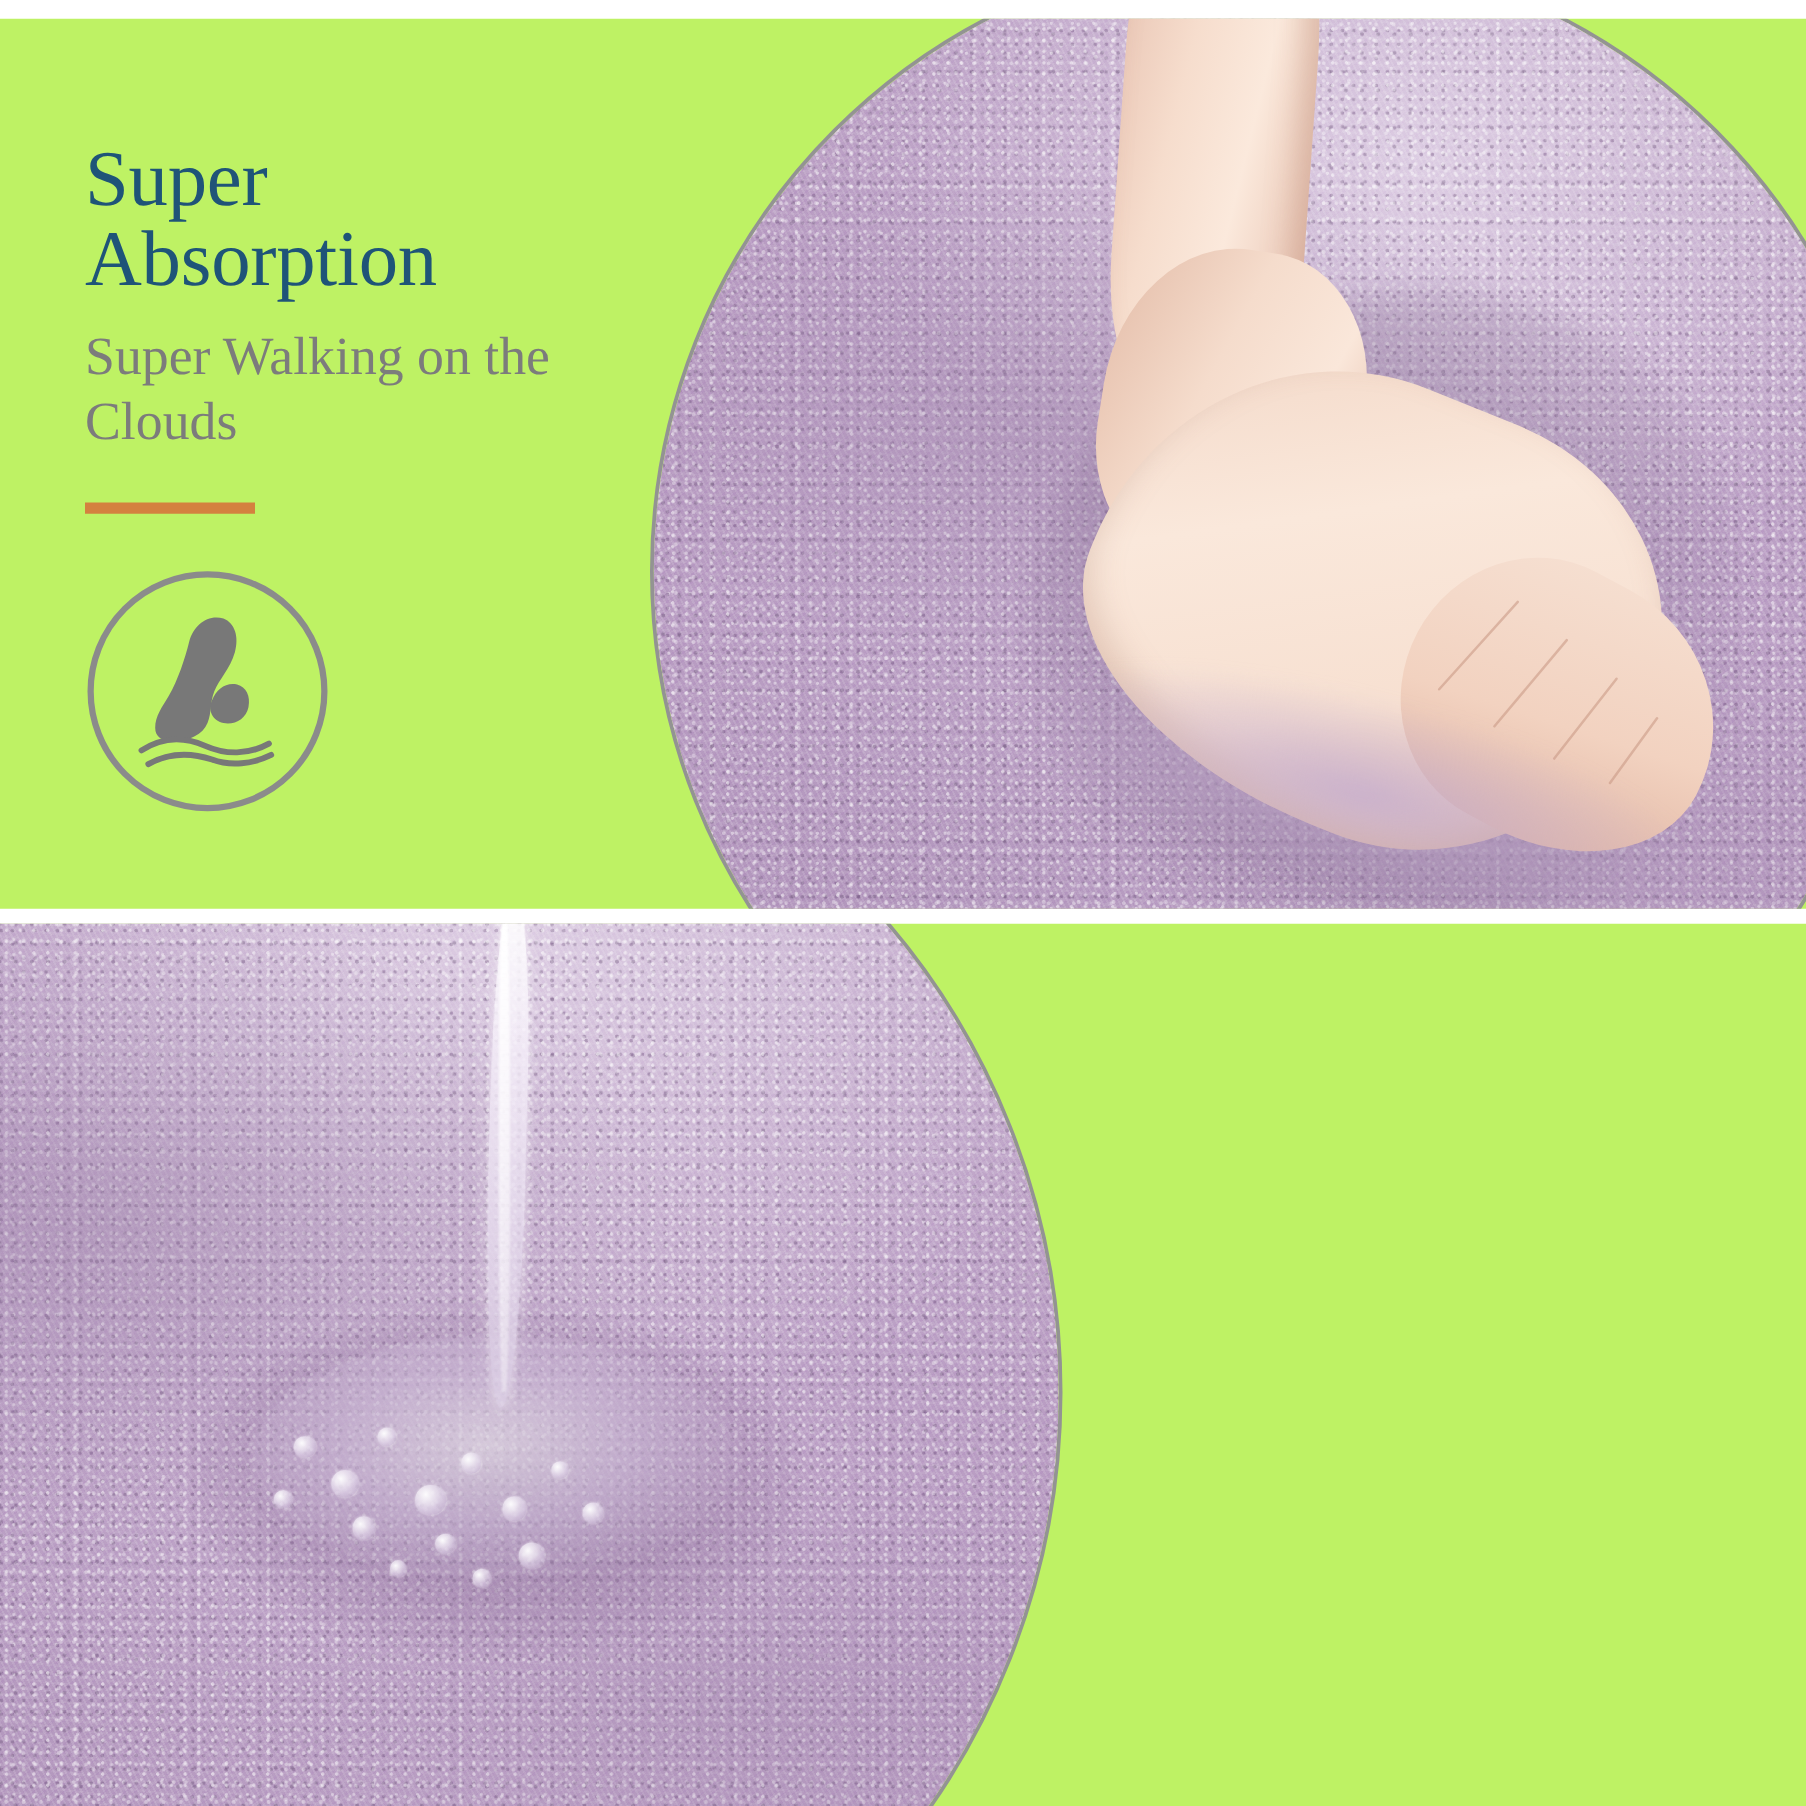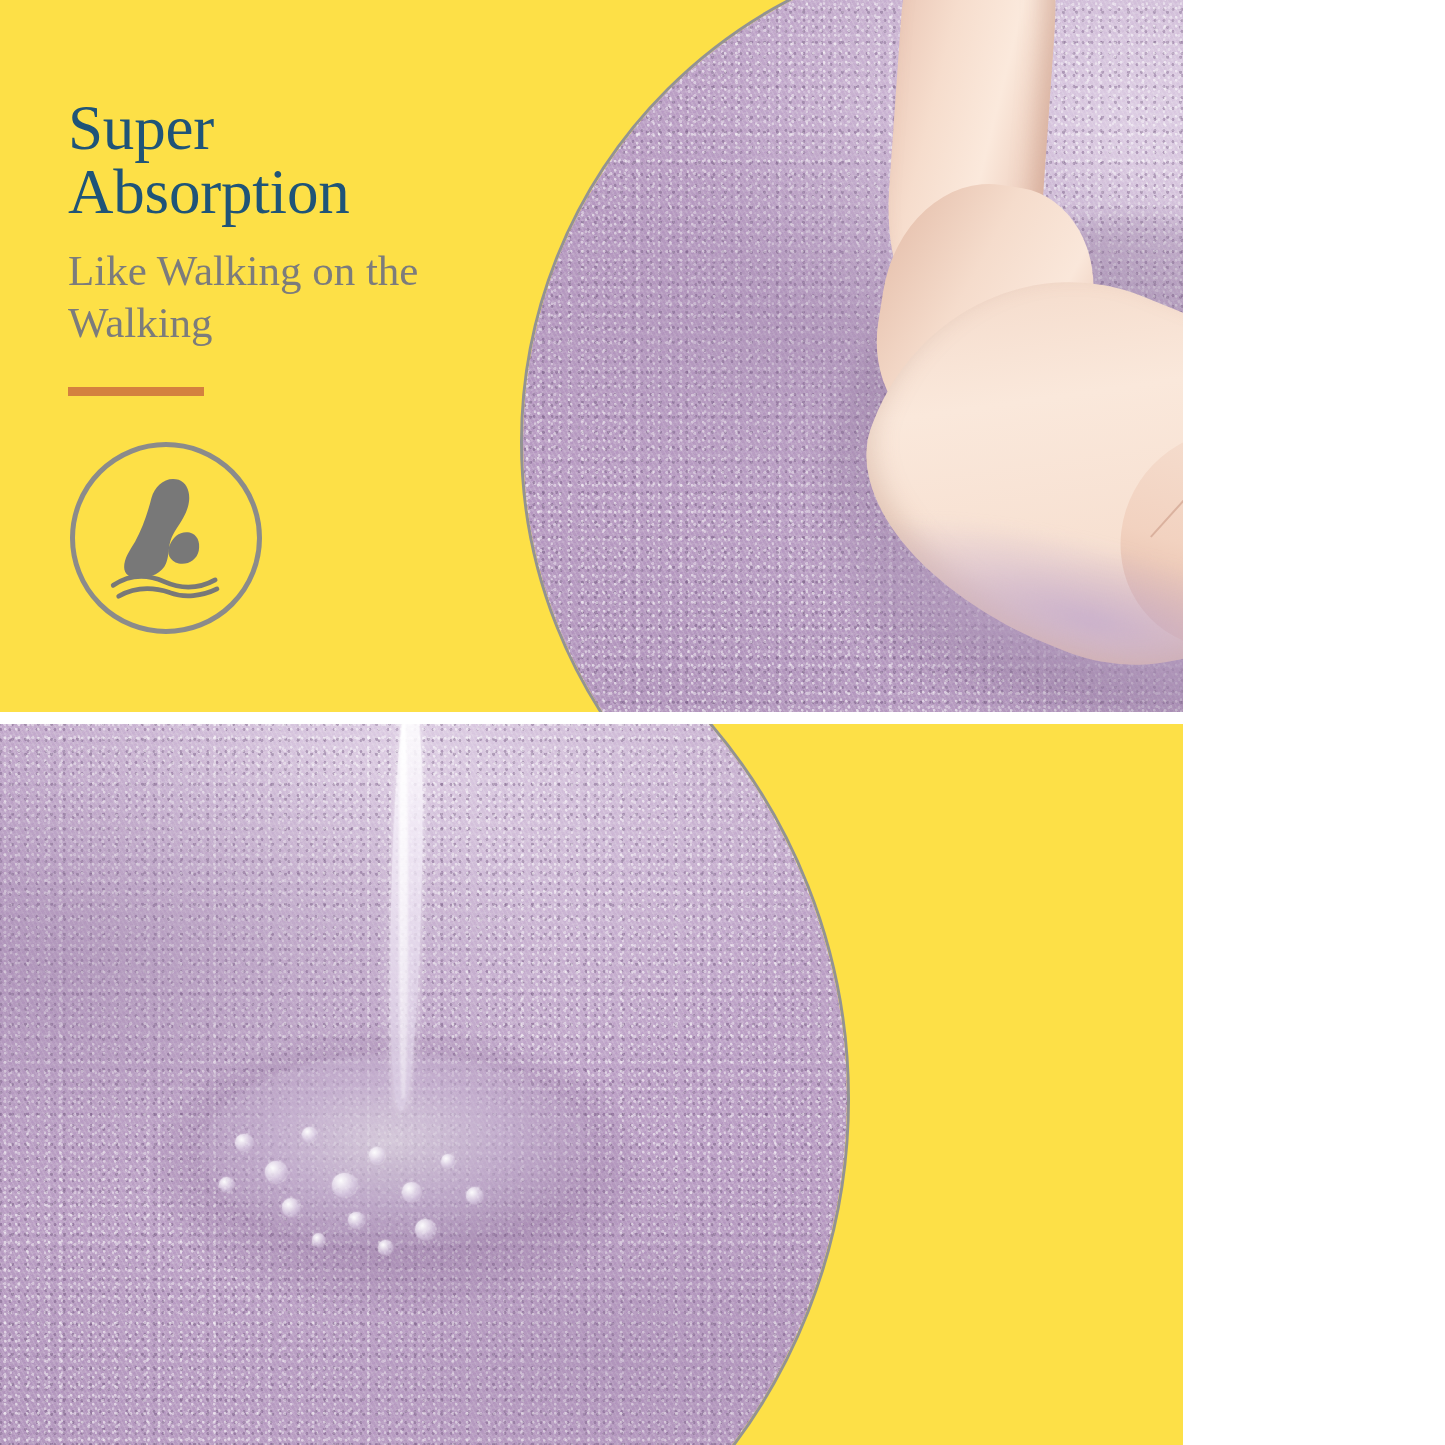--- a/index.html
+++ b/index.html
@@ -15,23 +15,24 @@
     width: 1445px;
     height: 1445px;
     overflow: hidden;
     background: #ffffff;
   }
 
   
   .panel {
     position: absolute;
     left: 0;
-    width: 1183px;
-    background: #fde047;
+    width: 1445px;
+    background: #bef264;
     overflow: hidden;
+    margin-top: 15px;
   }
   .panel-top    { top: 0;    height: 712px; }
   .panel-bottom { top: 724px; height: 721px; }
 
   
   .photo {
     position: absolute;
     border-radius: 50%;
     border: 3px solid #939393;
     overflow: hidden;
@@ -299,21 +300,21 @@
           <div class="toe-line" style="left:38%;top:26%;width:2px;height:42%;transform:rotate(12deg);"></div>
           <div class="toe-line" style="left:58%;top:30%;width:2px;height:38%;transform:rotate(10deg);"></div>
           <div class="toe-line" style="left:76%;top:36%;width:2px;height:30%;transform:rotate(8deg);"></div>
         </div>
         <div class="pile-over-foot"></div>
       </div>
     </div>
 
     <div class="textblock tb-top">
       <h2 class="headline">Super Absorption</h2>
-      <p class="subline">Like Walking on the Walking</p>
+      <p class="subline">Super Walking on the Clouds</p>
       <div class="accent-rule"></div>
     </div>
 
     <div class="icon-badge badge-foot">
       <svg viewBox="0 0 100 100" aria-hidden="true">
         <path d="M57 18 C62 20 64 26 62 33 C60 40 55 45 53 50 C51 55 52 59 50 64 C48 69 42 72 35 72 C30 72 27 70 27 66 C27 61 30 57 33 52 C37 45 40 36 42 28 C44 21 50 16 57 18 Z" fill="#787878"></path>
         <path d="M63 47 C67 48 69 52 68 57 C67 62 62 65 57 64 C52 63 50 58 52 54 C54 49 58 46 63 47 Z" fill="#787878"></path>
         <path d="M21 76 C30 70 40 70 49 74 C58 78 68 78 77 73" fill="none" stroke="#787878" stroke-width="2.6" stroke-linecap="round"></path>
         <path d="M24 82 C33 77 43 77 52 80 C60 83 70 82 78 78" fill="none" stroke="#787878" stroke-width="2.6" stroke-linecap="round"></path>
       </svg>

